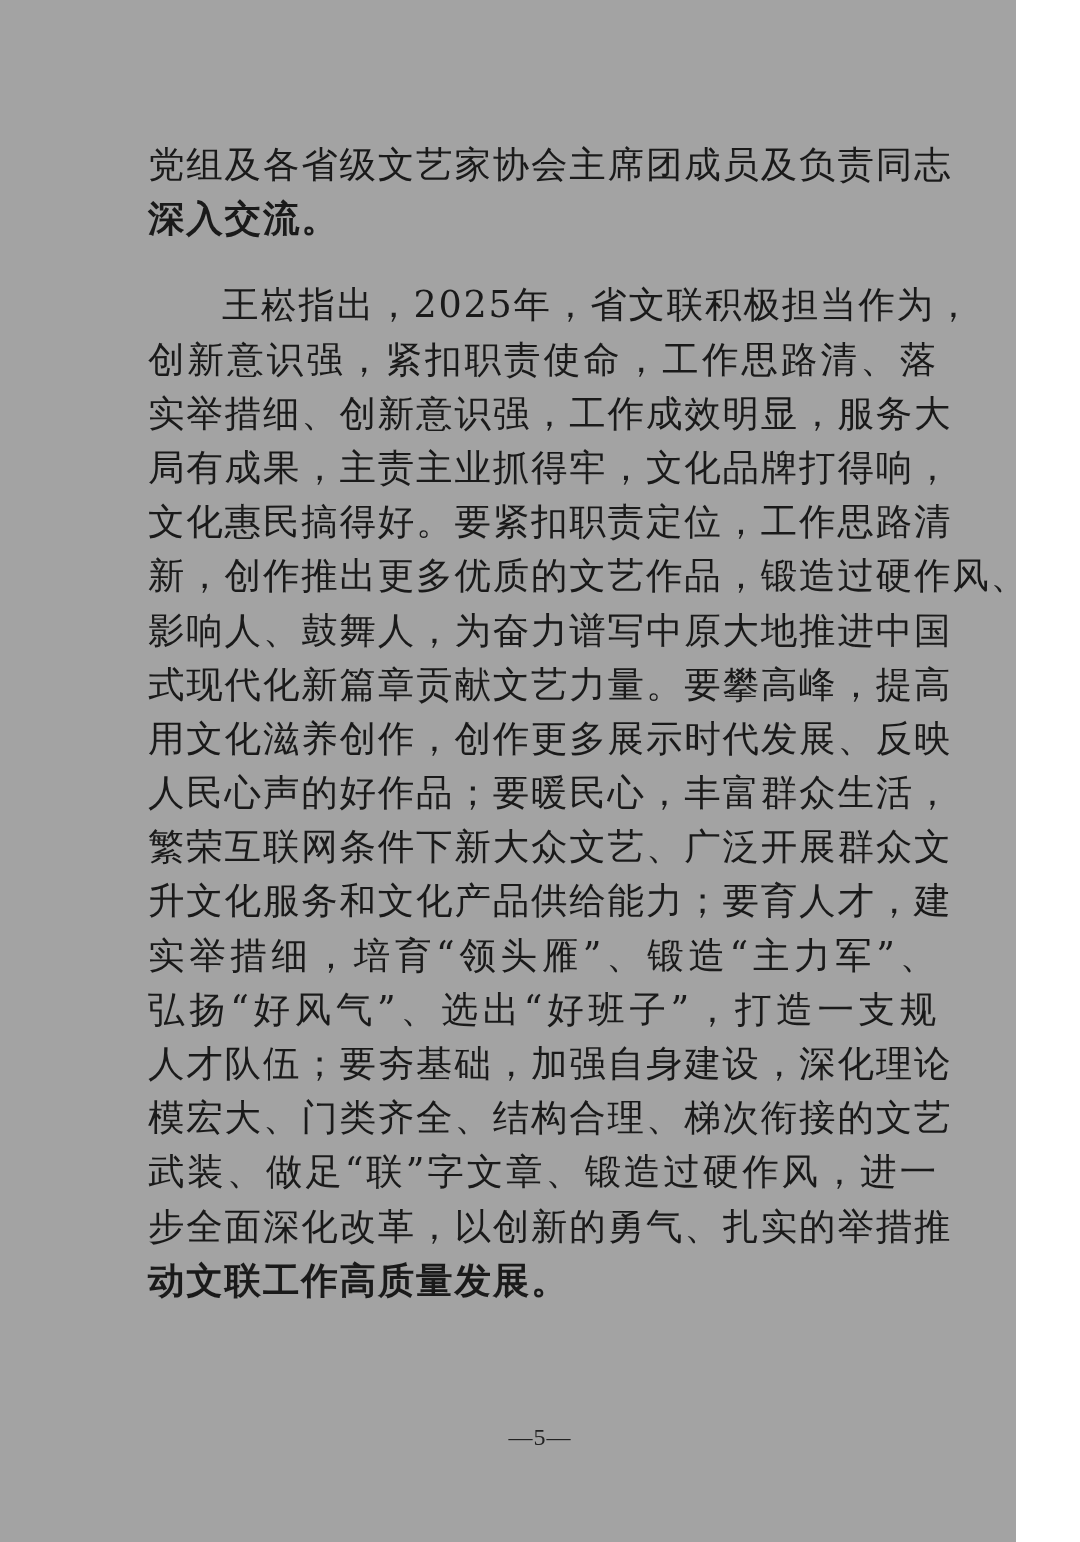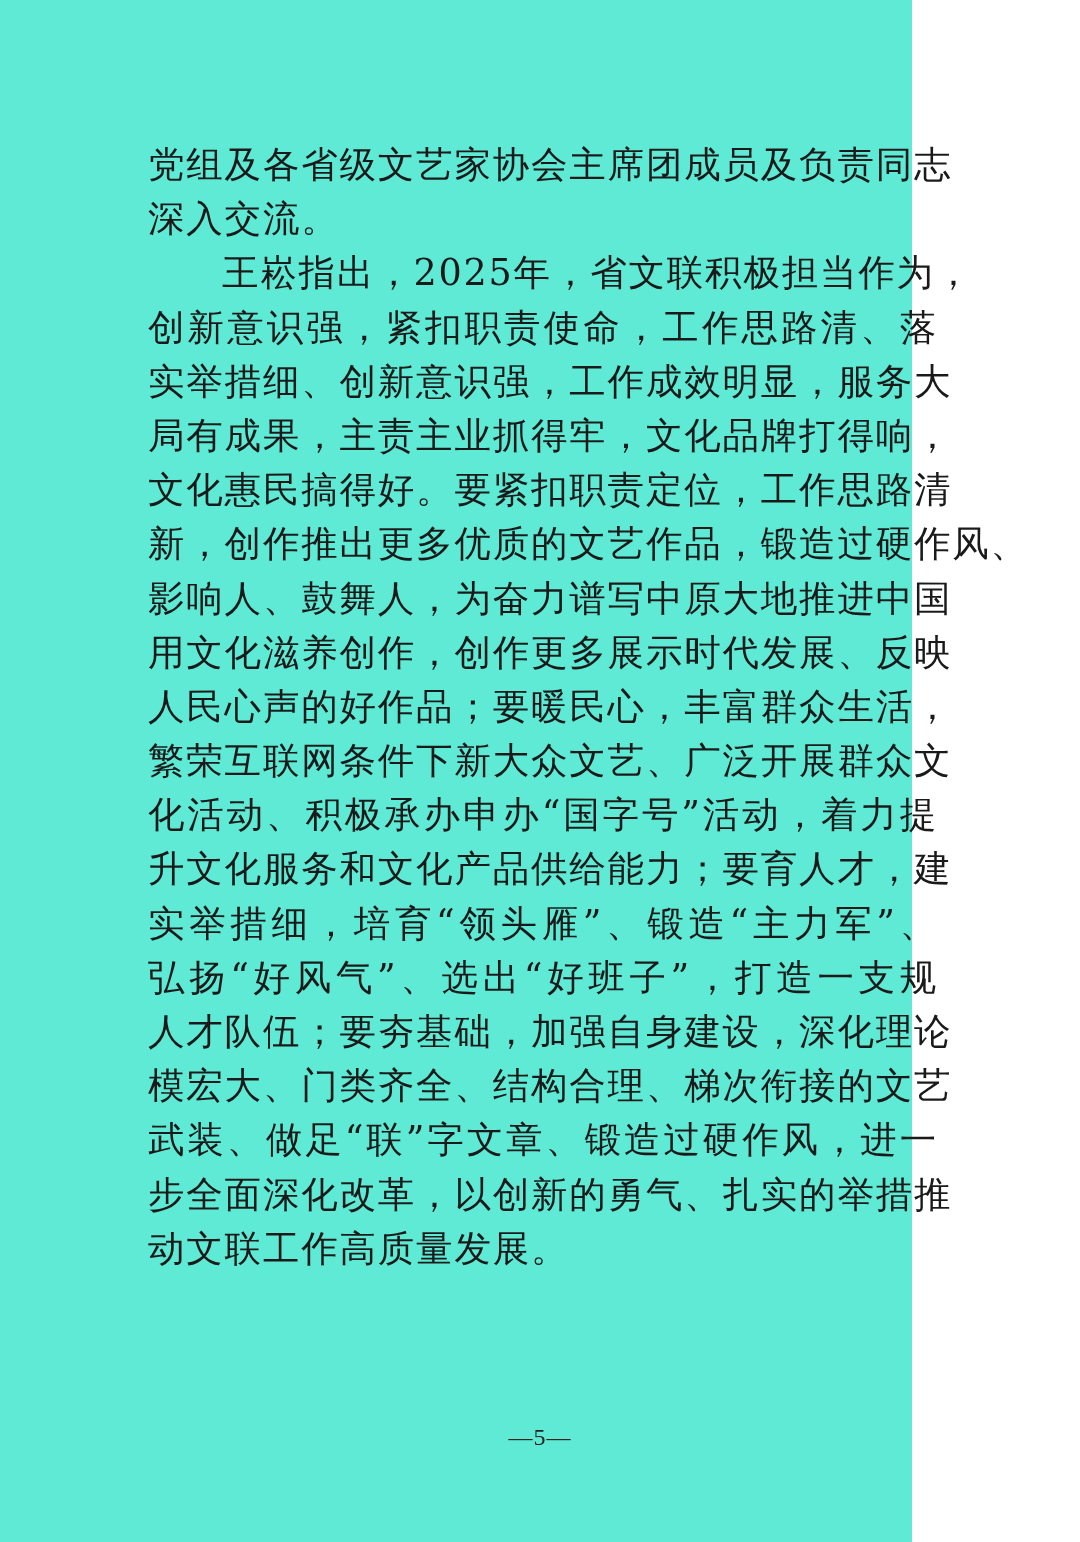--- a/index.html
+++ b/index.html
@@ -11,44 +11,46 @@
       width: 1080px;
       height: 1542px;
       position: relative;
       overflow: hidden;
       font-family: "DejaVu Serif", "Liberation Serif", serif;
       color: #1a1a1a;
     }
     .page {
       position: absolute;
       left: 0; top: 0;
-      width: 912px;
+      width: 1016px;
       height: 1542px;
-      background: #5eead4;
+      background: #a3a3a3;
     }
     .body-text {
       position: absolute;
       left: 148px;
       top: 138px;
       width: 790px;
     }
     .line {
       height: 54.2px;
       line-height: 54.2px;
       font-size: 36.5px;
       white-space: nowrap;
       letter-spacing: 1.8px;
       text-align: justify;
       text-align-last: justify;
     }
     .line.last {
       text-align-last: left;
+      font-weight: bold;
     }
     .line.indent {
       padding-left: 74px;
+      margin-top: 32px;
     }
     .page-number {
       position: absolute;
       left: 0;
       width: 1080px;
       top: 1424px;
       text-align: center;
       font-size: 24px;
       font-family: "Liberation Serif", "DejaVu Serif", serif;
       color: #222;
@@ -62,24 +64,24 @@
   <div class="body-text">
     <div class="line">党组及各省级文艺家协会主席团成员及负责同志</div>
     <div class="line last">深入交流。</div>
     <div class="line indent">王崧指出，2025年，省文联积极担当作为，</div>
     <div class="line">创新意识强，紧扣职责使命，工作思路清、落</div>
     <div class="line">实举措细、创新意识强，工作成效明显，服务大</div>
     <div class="line">局有成果，主责主业抓得牢，文化品牌打得响，</div>
     <div class="line">文化惠民搞得好。要紧扣职责定位，工作思路清</div>
     <div class="line">新，创作推出更多优质的文艺作品，锻造过硬作风、</div>
     <div class="line">影响人、鼓舞人，为奋力谱写中原大地推进中国</div>
+    <div class="line">式现代化新篇章贡献文艺力量。要攀高峰，提高</div>
     <div class="line">用文化滋养创作，创作更多展示时代发展、反映</div>
     <div class="line">人民心声的好作品；要暖民心，丰富群众生活，</div>
     <div class="line">繁荣互联网条件下新大众文艺、广泛开展群众文</div>
-    <div class="line">化活动、积极承办申办“国字号”活动，着力提</div>
     <div class="line">升文化服务和文化产品供给能力；要育人才，建</div>
     <div class="line">实举措细，培育“领头雁”、锻造“主力军”、</div>
     <div class="line">弘扬“好风气”、选出“好班子”，打造一支规</div>
     <div class="line">人才队伍；要夯基础，加强自身建设，深化理论</div>
     <div class="line">模宏大、门类齐全、结构合理、梯次衔接的文艺</div>
     <div class="line">武装、做足“联”字文章、锻造过硬作风，进一</div>
     <div class="line">步全面深化改革，以创新的勇气、扎实的举措推</div>
     <div class="line last">动文联工作高质量发展。</div>
   </div>
 

